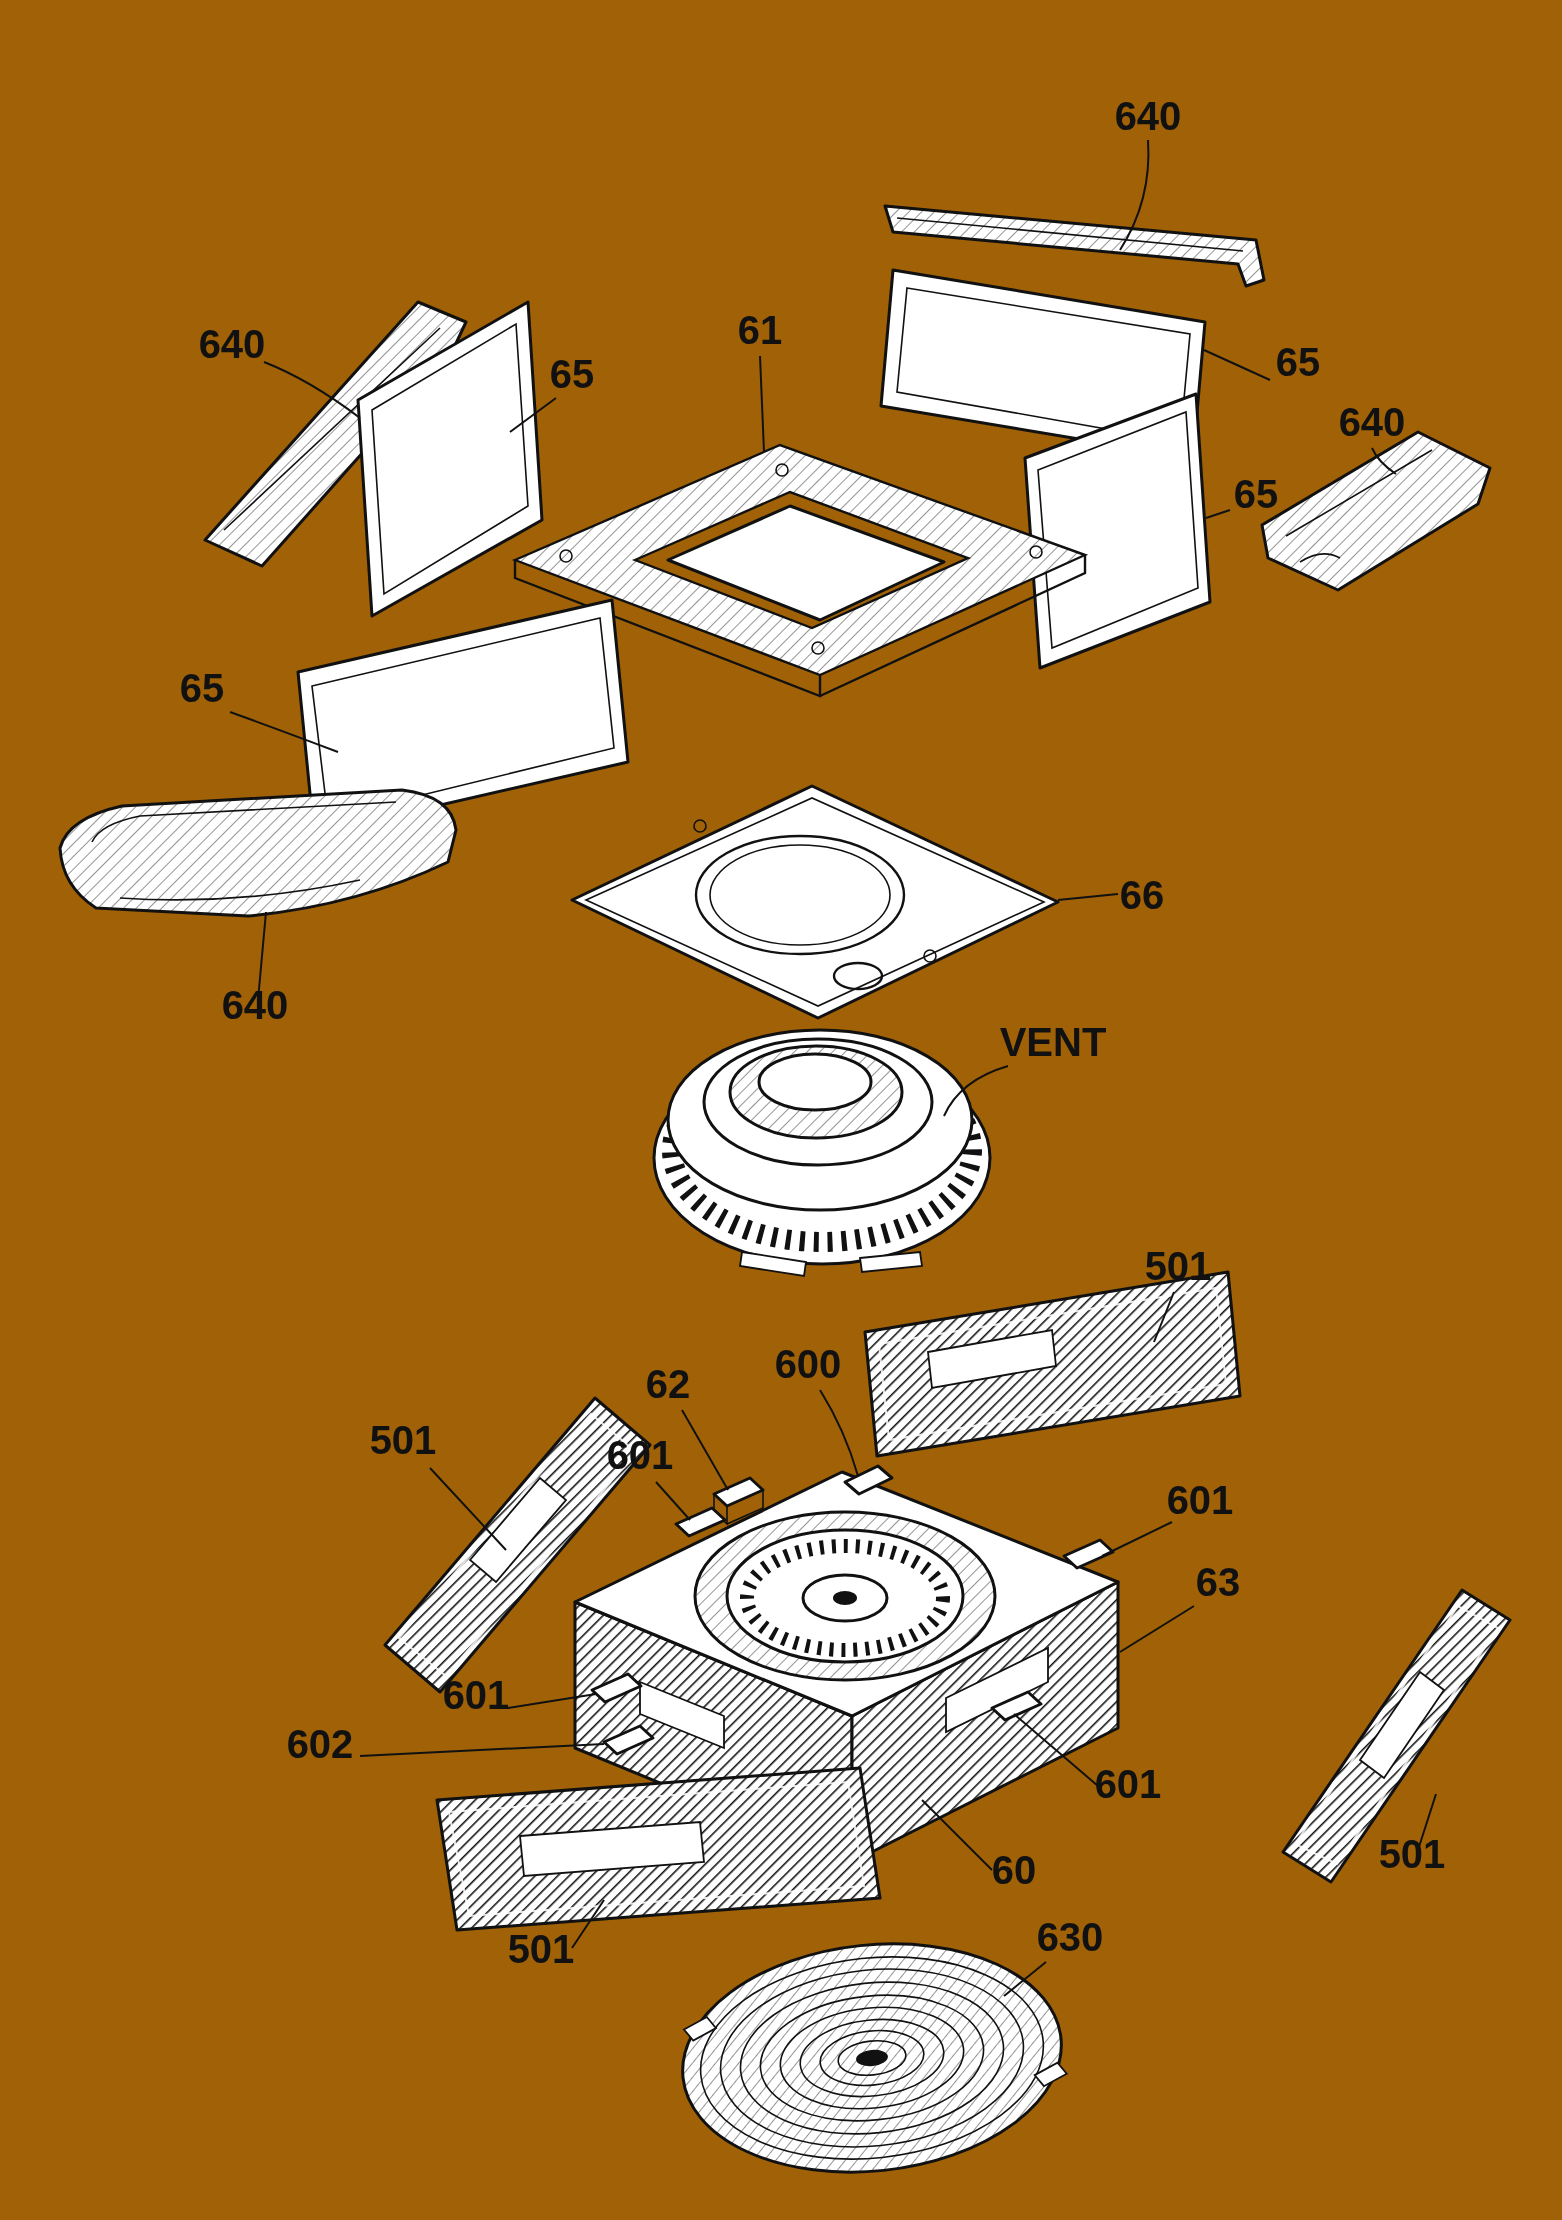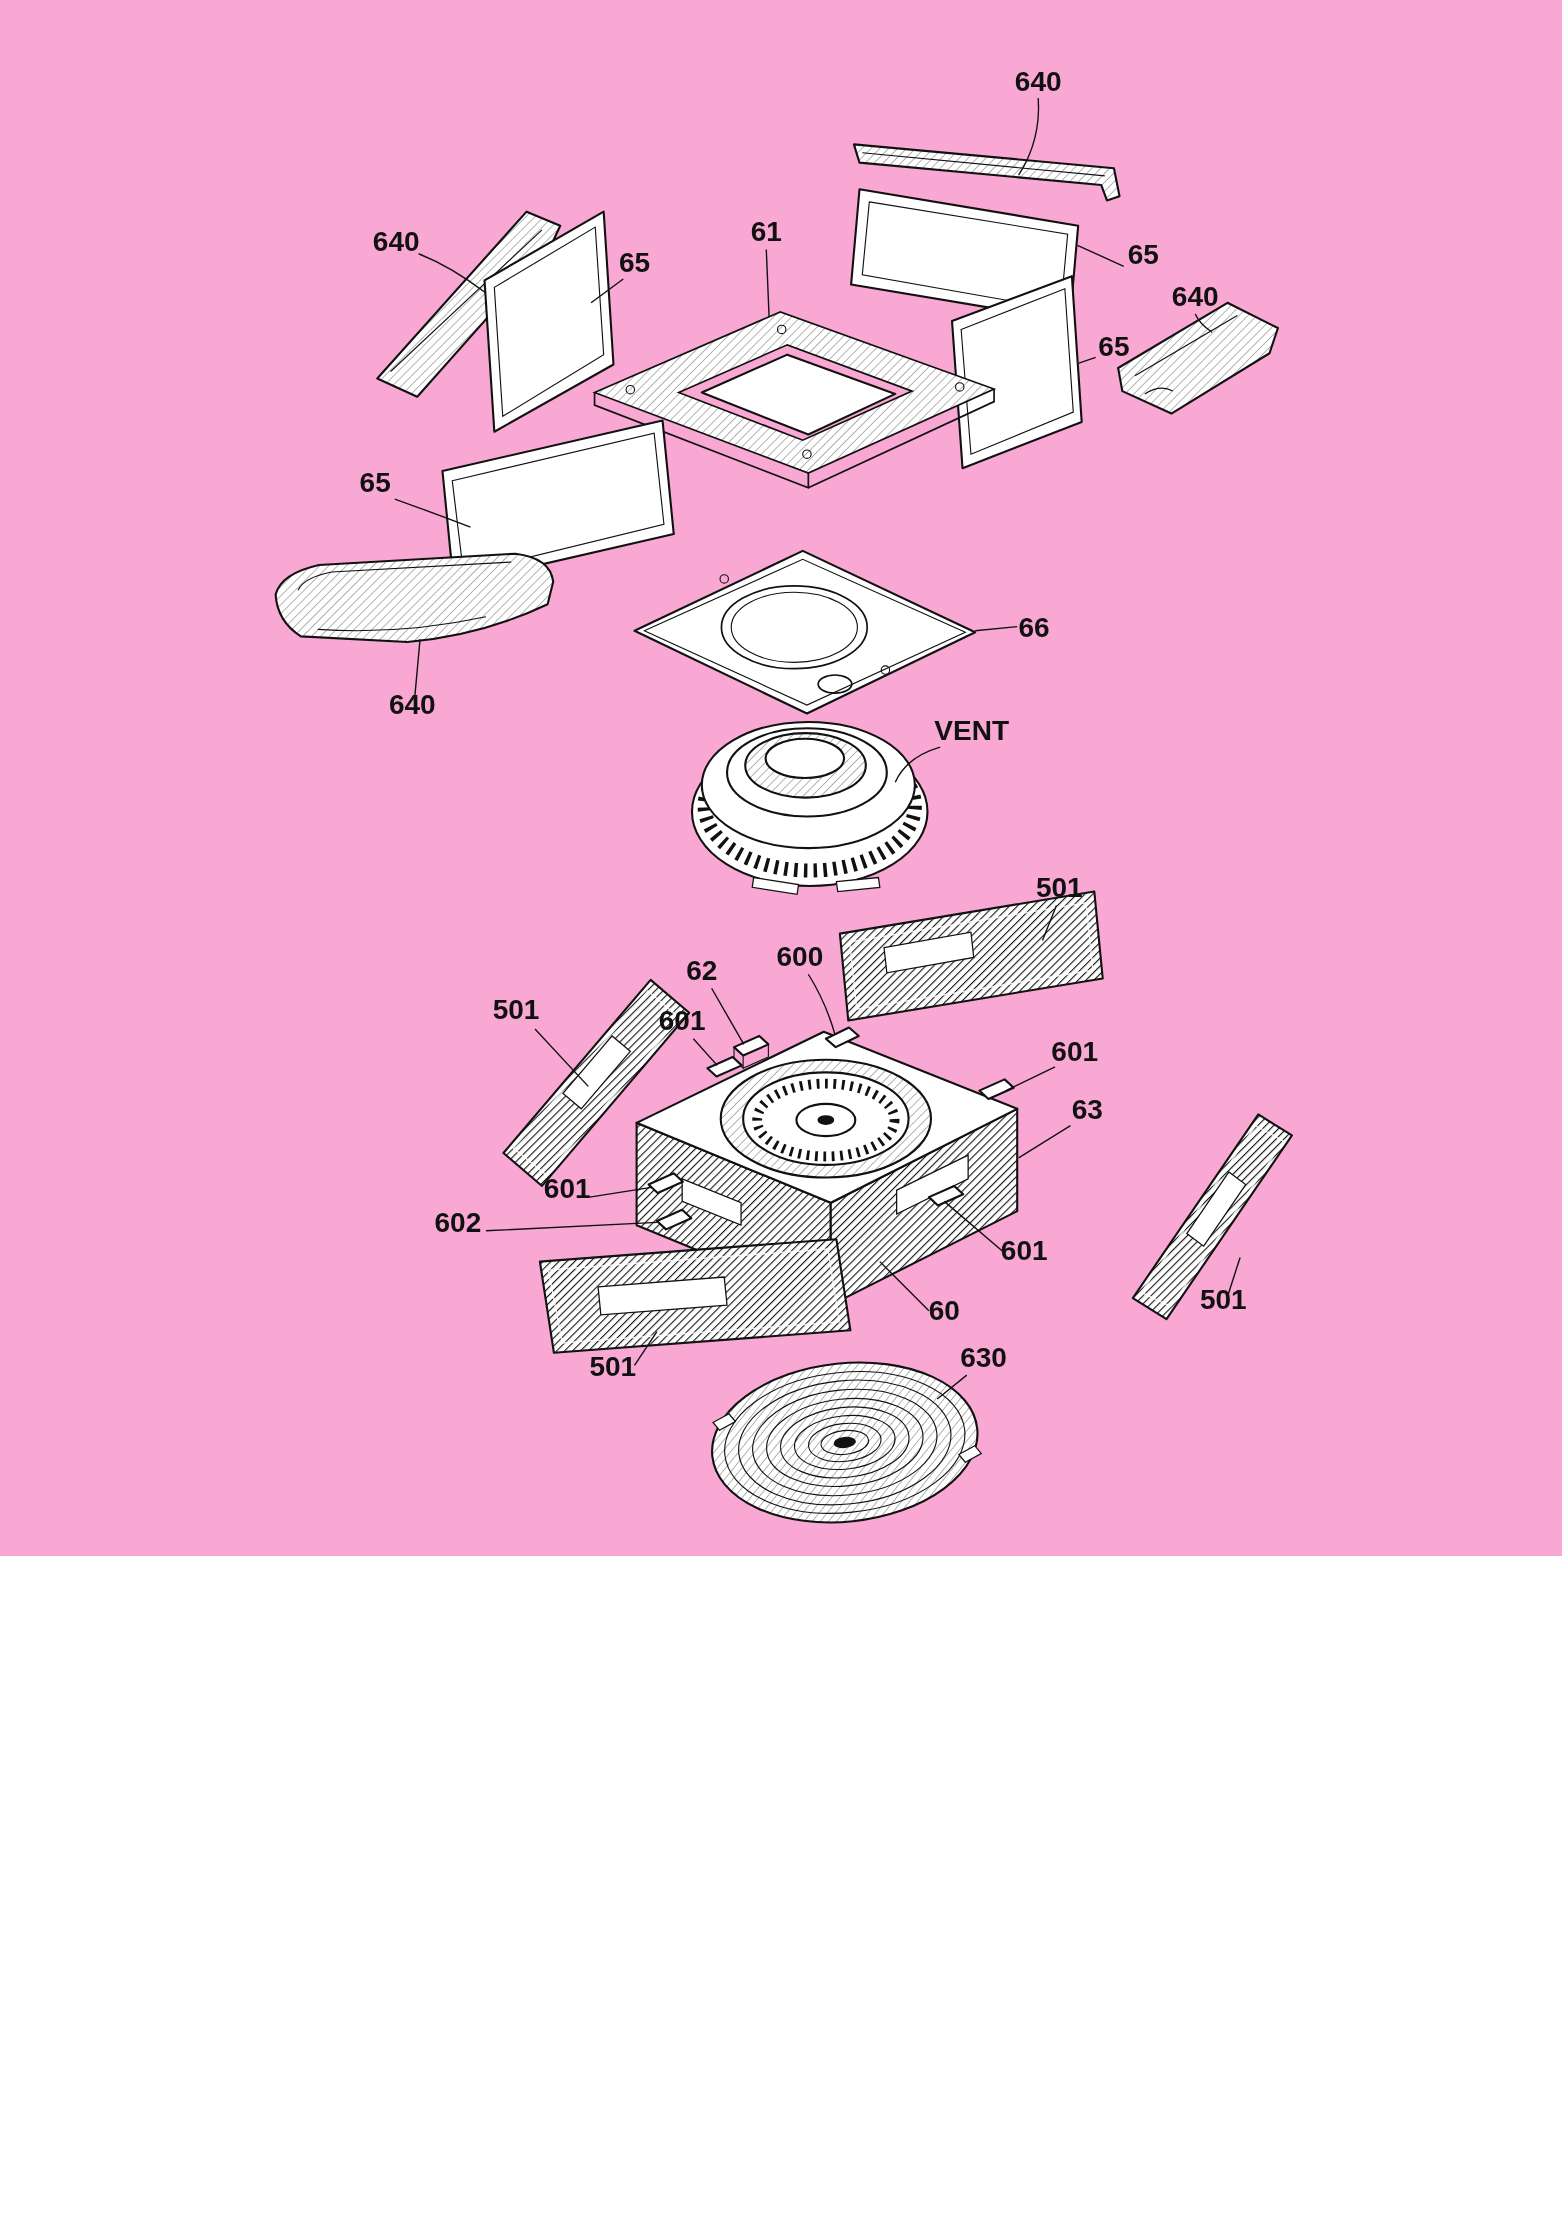--- a/index.html
+++ b/index.html
@@ -1,19 +1,19 @@
 <!DOCTYPE html>
 <html><head>
 <meta charset="utf-8">
 <style>
   html,body{margin:0;padding:0;background:#ffffff;}
   .figure-canvas{
     position:relative;
-    width:1562px;height:1556px;
-    background:#f9a8d4;
+    width:1562px;height:2220px;
+    background:#a16207;
     overflow:hidden;
     font-family:"Liberation Sans", sans-serif;
   }
   svg{display:block;width:100%;height:100%;}
   .part{stroke:#111;stroke-width:3;fill:#fff;stroke-linejoin:round;}
   .thin{stroke:#111;stroke-width:1.6;fill:none;}
   .mid{stroke:#111;stroke-width:2.4;fill:none;}
   .leader{stroke:#111;stroke-width:2;fill:none;}
   .callout{font-family:"Liberation Sans", sans-serif;font-size:40px;font-weight:700;fill:#111;}
   .dark{fill:url(#hatchDense);}

